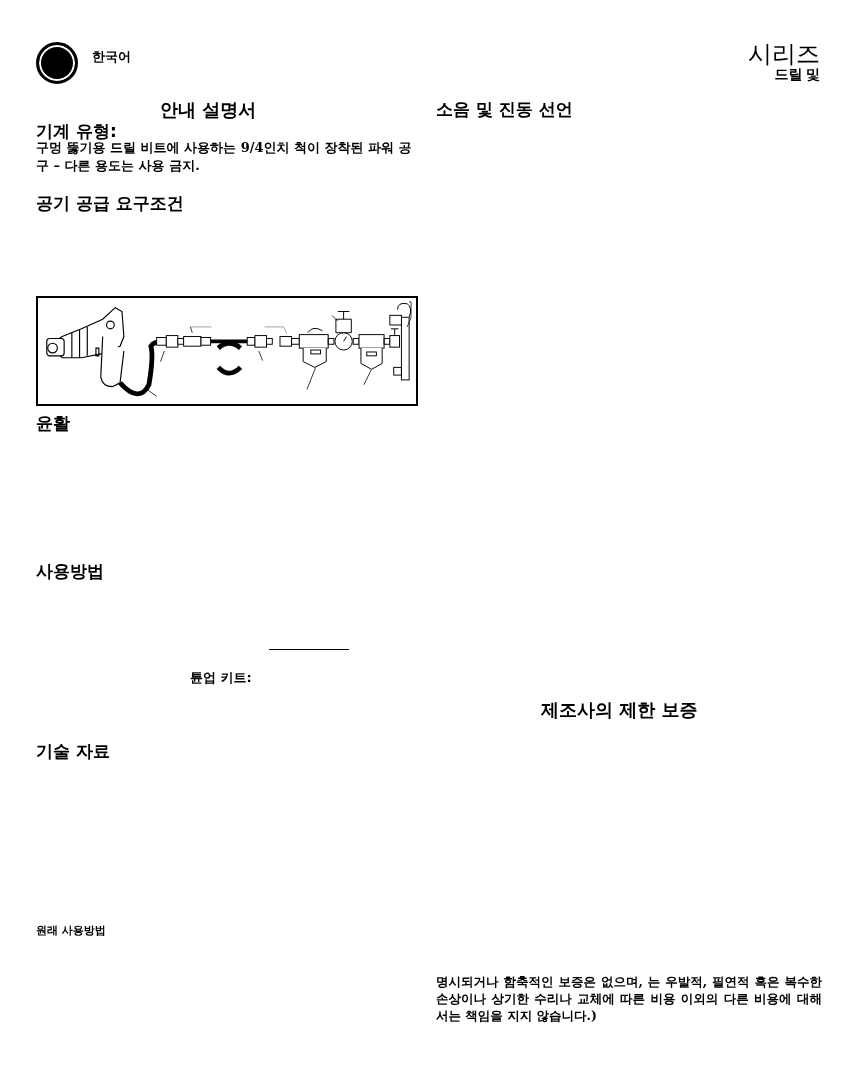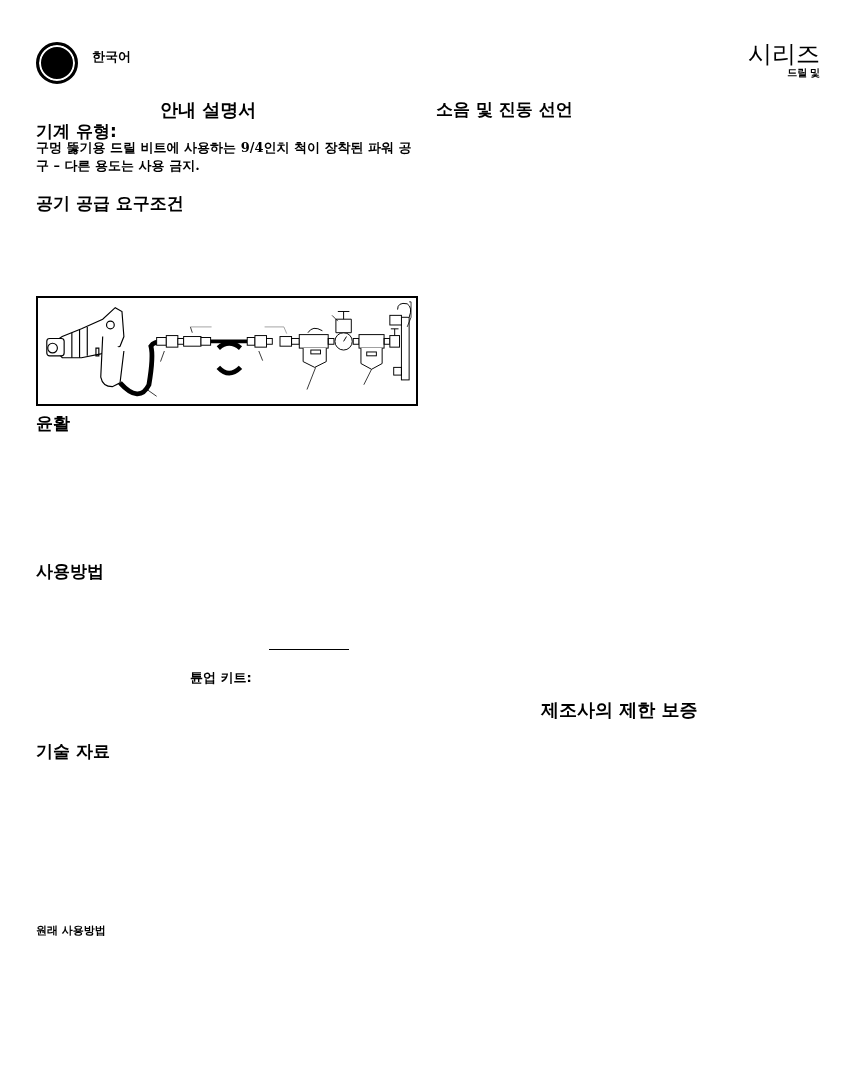--- a/index.html
+++ b/index.html
@@ -39,23 +39,23 @@
       font-family: "DejaVu Sans", sans-serif;
     }
     .series-title {
       right: 44px; top: 38px;
       font-size: 24px;
       font-family: "DejaVu Sans", sans-serif;
       text-align: right;
     }
     .series-sub {
       right: 44px; top: 66px;
-      font-size: 10px;
-      font-weight: bold;
-      font-family: Liberation Sans, sans-serif;
+      font-size: 14px;
+      font-weight: bold;
+      font-family: Liberation Serif, serif;
       text-align: left;
     }
     .manual-title {
       left: 160px; top: 98px;
       font-size: 18px;
       font-weight: bold;
       font-family: "DejaVu Sans", sans-serif;
     }
     .heading {
       font-size: 17px;
@@ -225,13 +225,14 @@
 
 <div class="abs heading tech-heading">기술 자료</div>
 
 <div class="abs orig-use">원래 사용방법</div>
 
 <div class="abs heading noise-heading">소음 및 진동 선언</div>
 
 <div class="abs warranty-heading">제조사의 제한 보증</div>
 
 <div class="abs warranty-text">
+  <span>명시되거나 함축적인 보증은 없으며,      는 우발적, 필연적 혹은 복수한 손상이나 상기한 수리나 교체에 따른 비용 이외의 다른 비용에 대해서는 책임을 지지 않습니다.)</span>
 </div>
 
 </body></html>

